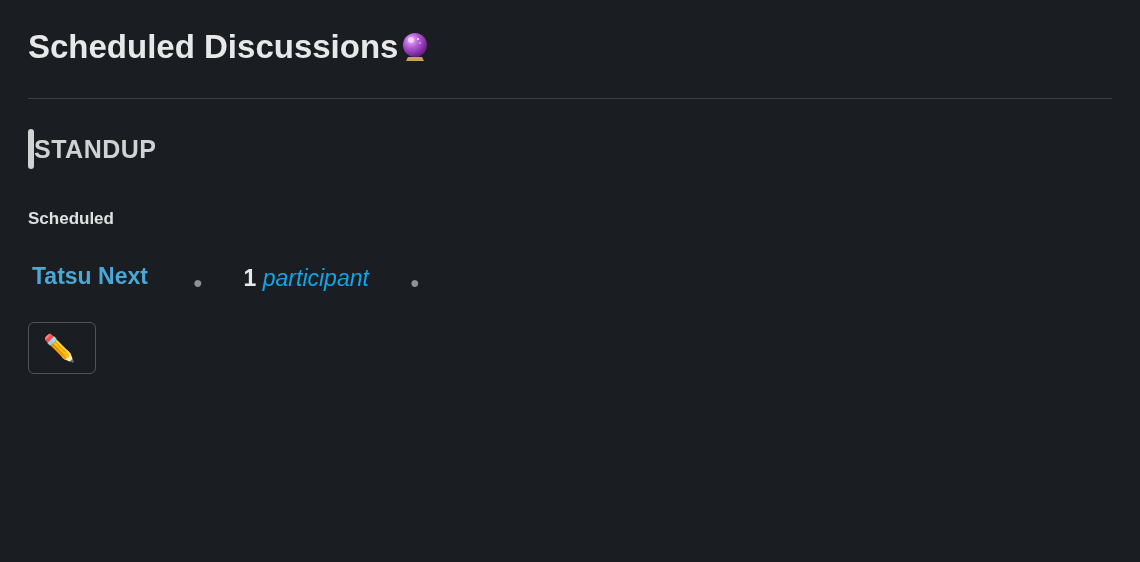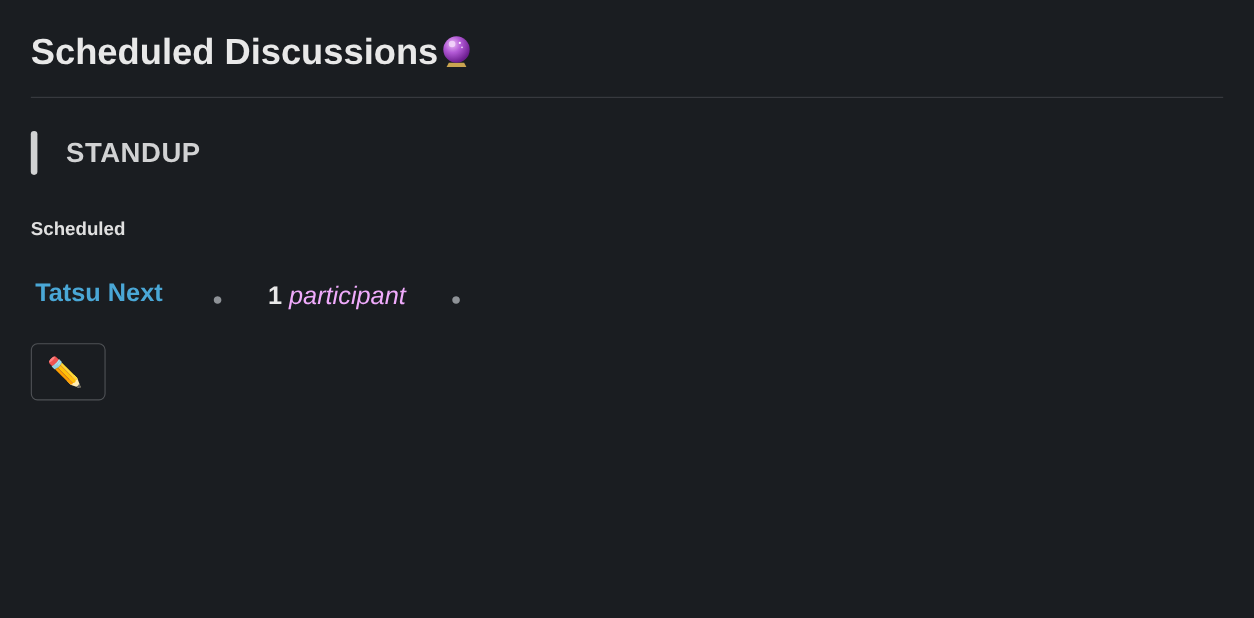--- a/index.html
+++ b/index.html
@@ -13,35 +13,34 @@
   }
   .container {
     padding: 28px 28px 0 28px;
   }
   .page-title {
     font-size: 33px;
     font-weight: 800;
     color: #e8e8e8;
     display: flex;
     align-items: center;
-    padding-bottom: 22px;
+    padding-bottom: 32px;
     border-bottom: 1px solid #3b3e42;
   }
   .crystal-ball {
     display: inline-flex;
     align-items: center;
     justify-content: center;
   }
   .section {
     margin-top: 30px;
   }
   .section-header {
     display: flex;
     align-items: center;
-    gap: 26px;
   }
   .section-bar {
     width: 6px;
     height: 40px;
     background: #d1d2d3;
     border-radius: 4px;
   }
   .section-label {
     font-size: 25px;
     font-weight: 700;
@@ -80,21 +79,21 @@
   }
   .meta-item {
     color: #d1d2d3;
   }
   .meta-count {
     font-weight: 700;
     color: #e8e8e8;
   }
   .meta-label {
     font-style: italic;
-    color: #f0abfc;
+    color: #0ea5e9;
     font-weight: 400;
   }
   .edit-row {
     margin-top: 30px;
   }
   .edit-button {
     display: inline-flex;
     align-items: center;
     gap: 14px;
     background: transparent;

